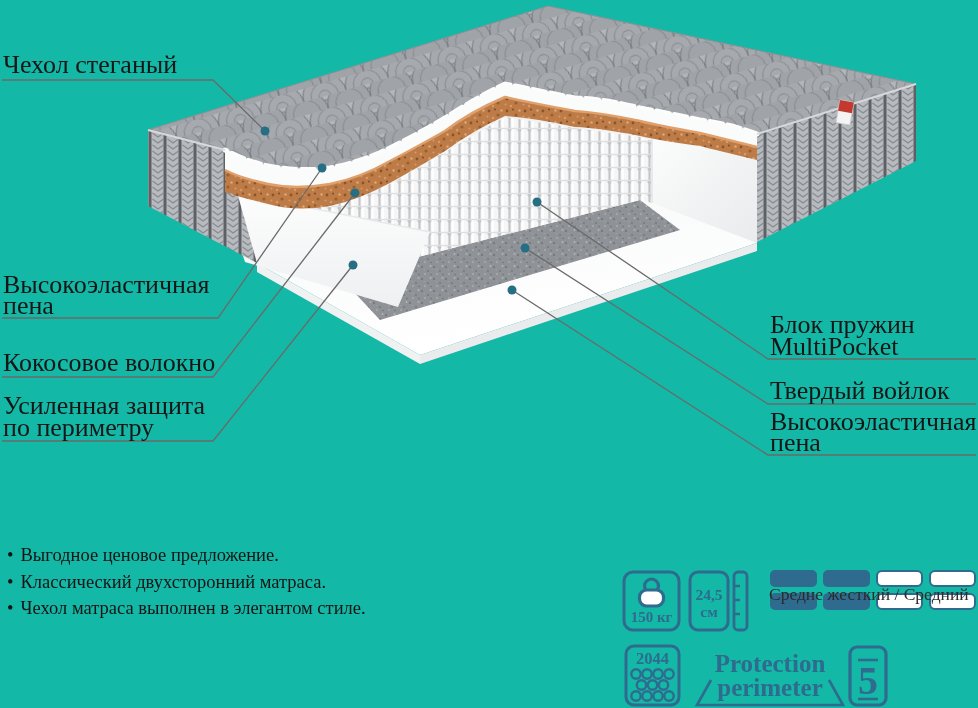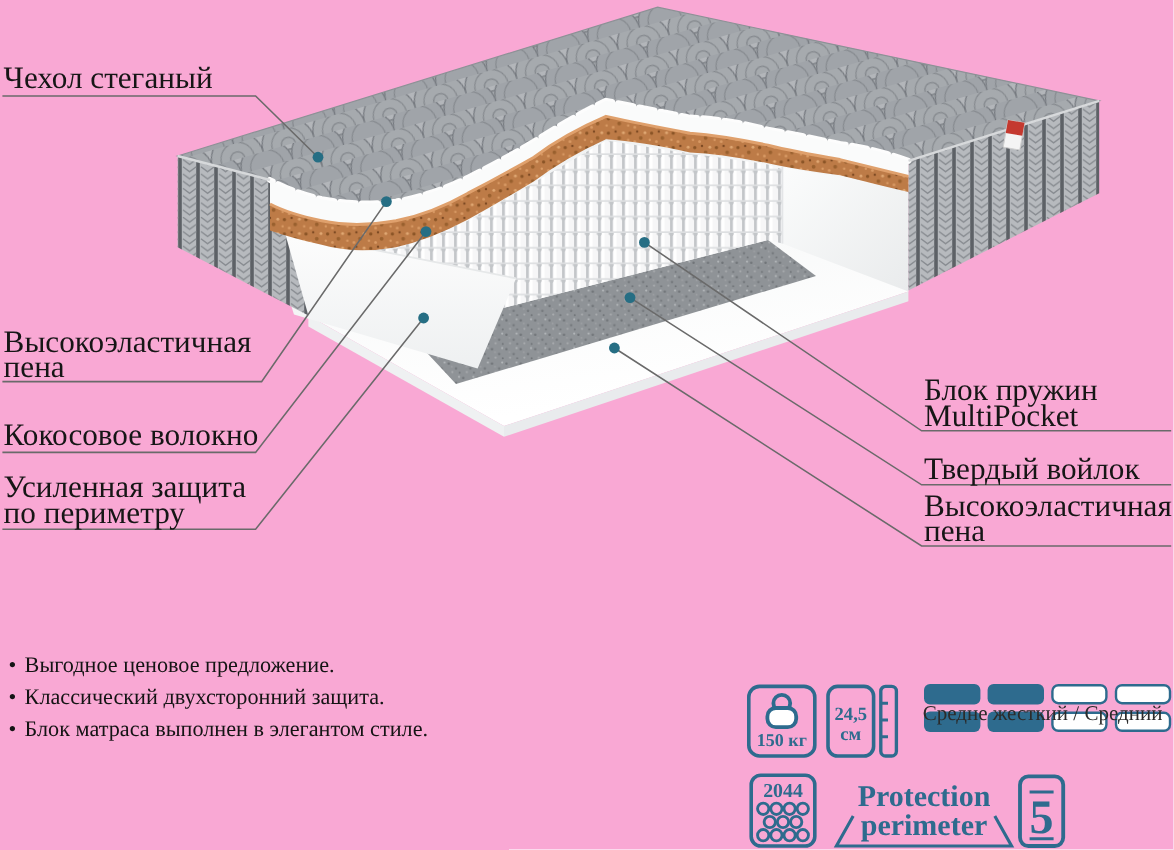--- a/index.html
+++ b/index.html
@@ -1,16 +1,16 @@
 <!DOCTYPE html>
 <html style="--accent: #2e6b8e; --callout-dot: #266e84; --line: #6a6a6a; --coco-brown: #bd7b47; --felt-gray: #8e9296; --quilt-gray: #aeb2b6;"><head>
 <meta charset="utf-8">
 <style>
   html,body{margin:0;padding:0;background:#ffffff;}
-  .stage{position:relative;width:978px;height:708px;background:#f9a8d4;overflow:hidden;
+  .stage{position:relative;width:978px;height:708px;background:#14b8a6;overflow:hidden;
          font-family:"Liberation Serif",serif;}
   svg.main{position:absolute;left:0;top:0;}
   .callout-text{font-family:"Liberation Serif",serif;font-size:26px;fill:#161616;}
   .features{position:absolute;left:7px;top:542px;font-size:18.5px;line-height:26.5px;color:#141414;}
   .feature-item .b{margin-right:7px;}
   .bars{position:absolute;left:770px;top:570px;display:grid;
         grid-template-columns:repeat(4,47px);grid-auto-rows:17px;gap:6px 6px;}
   .bar{border-radius:5px;}
   .bar.filled{background:var(--accent);}
   .bar.empty{border:2.5px solid var(--accent);background:#fff;box-sizing:border-box;border-radius:6px;}
@@ -152,22 +152,22 @@
   <text class="callout-text" x="3" y="436">по периметру</text>
   <text class="callout-text" x="770" y="333">Блок пружин</text>
   <text class="callout-text" x="770" y="355">MultiPocket</text>
   <text class="callout-text" x="770" y="399">Твердый войлок</text>
   <text class="callout-text" x="770" y="430">Высокоэластичная</text>
   <text class="callout-text" x="770" y="451">пена</text>
 </svg>
 
 <div class="features">
   <div class="feature-item"><span class="b">•</span><span>Выгодное ценовое предложение.</span></div>
-  <div class="feature-item"><span class="b">•</span><span>Классический двухсторонний защита.</span></div>
-  <div class="feature-item"><span class="b">•</span><span>Блок матраса выполнен в элегантом стиле.</span></div>
+  <div class="feature-item"><span class="b">•</span><span>Классический двухсторонний матраса.</span></div>
+  <div class="feature-item"><span class="b">•</span><span>Чехол матраса выполнен в элегантом стиле.</span></div>
 </div>
 
 <svg class="icon-abs" style="left:622px;top:570px" width="60" height="62" viewBox="0 0 60 62">
   <rect x="2" y="2" width="55" height="58" rx="9" class="icon-stroke" stroke-width="3"></rect>
   <g>
     <circle cx="29.5" cy="16" r="7" class="icon-stroke" stroke-width="3.2"></circle>
     <rect x="17.5" y="20" width="24" height="16" rx="7" fill="#fff" class="icon-stroke" stroke-width="3.2" style="fill:#ffffff;stroke:var(--accent)"></rect>
   </g>
   <text x="29.5" y="52" text-anchor="middle" font-size="15" class="icon-text">150 кг</text>
 </svg>

